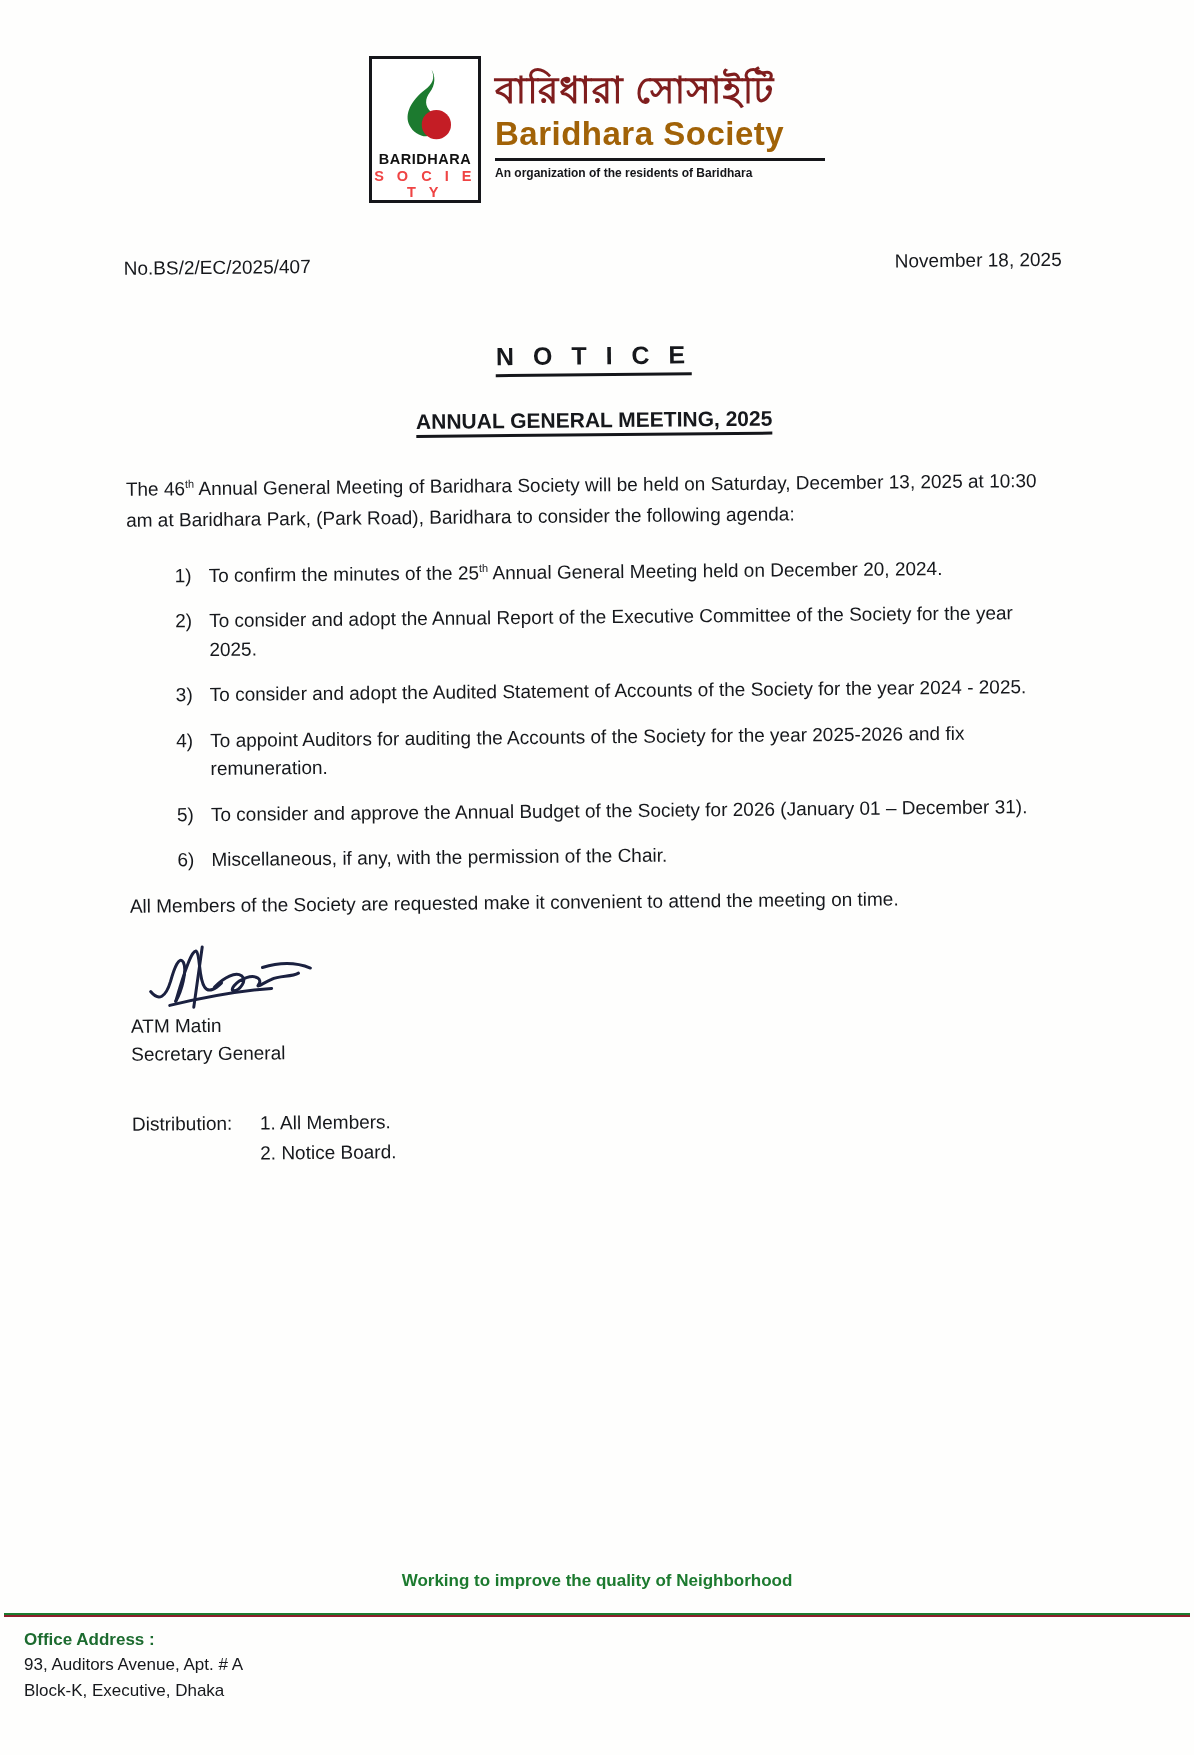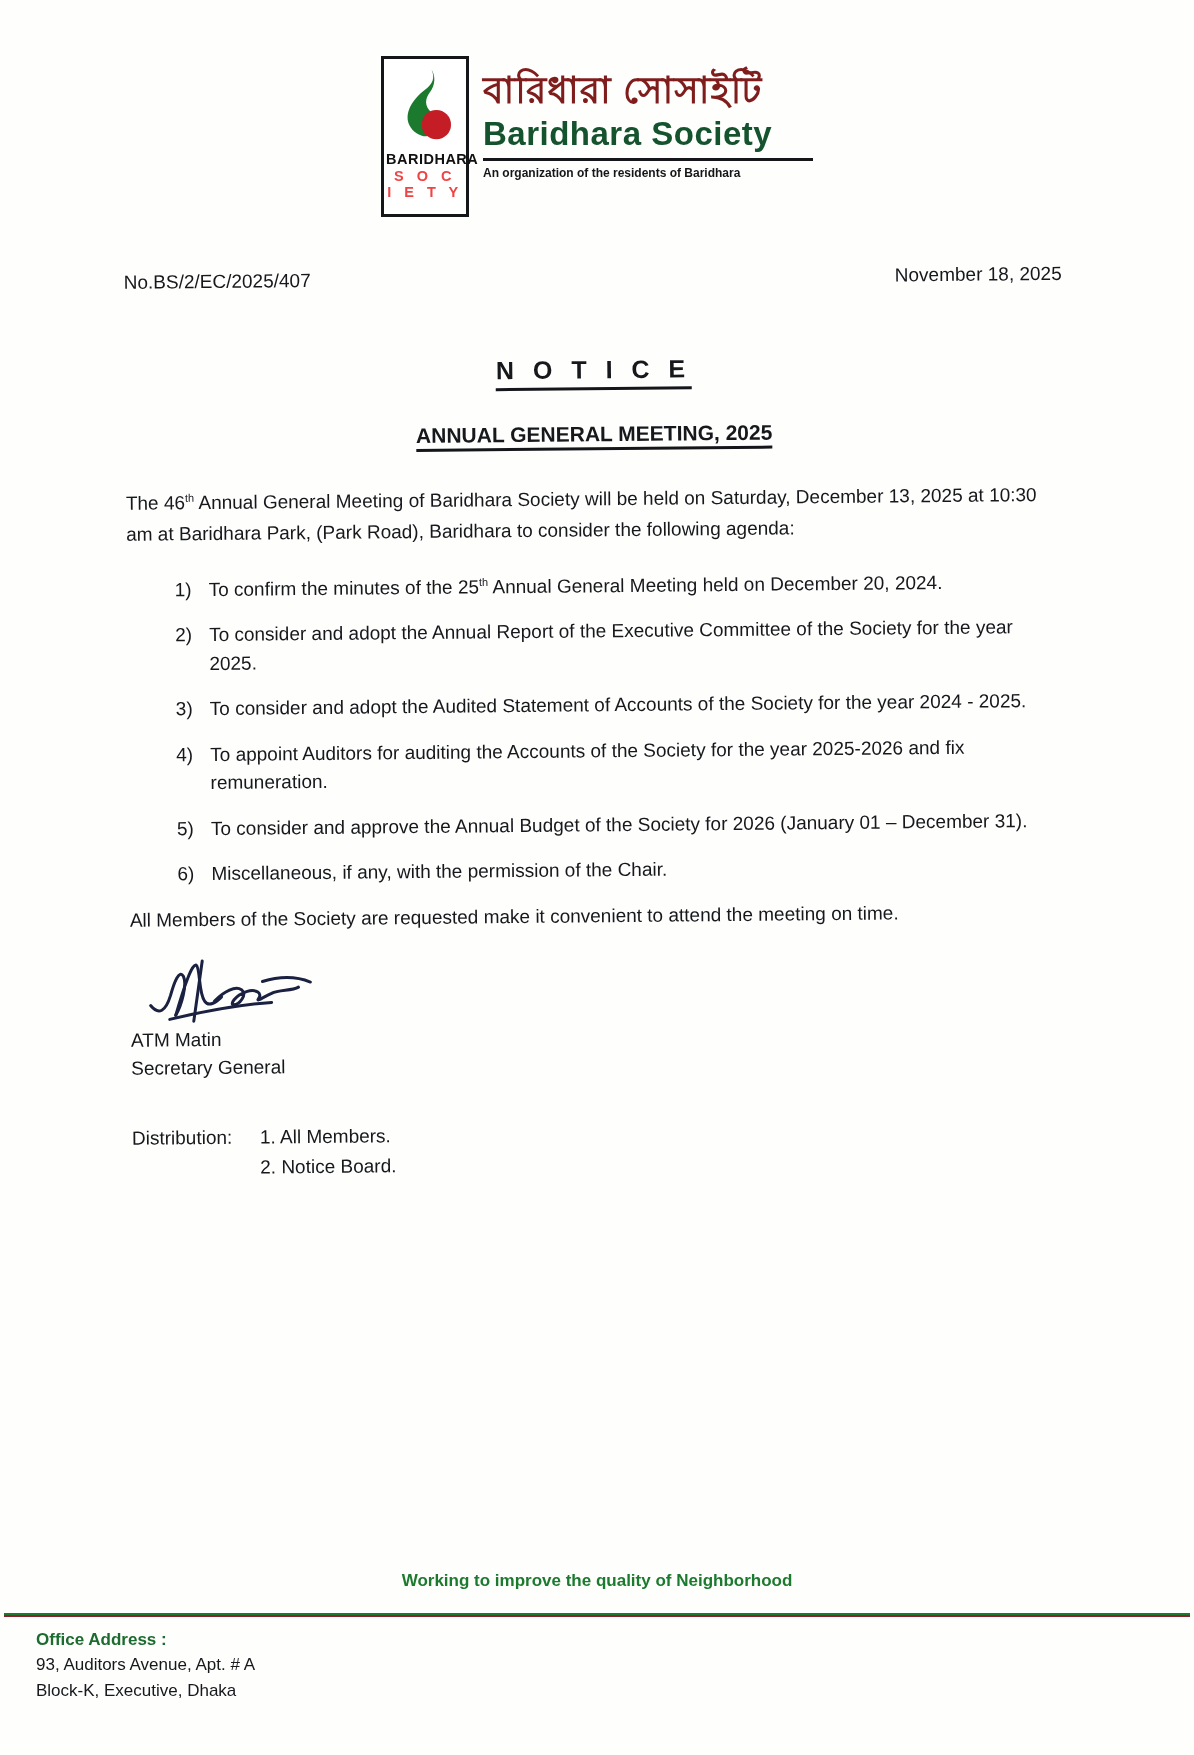--- a/index.html
+++ b/index.html
@@ -16,41 +16,41 @@
 
   
   .letterhead {
     display: flex;
     justify-content: center;
     align-items: flex-start;
     gap: 14px;
     padding-top: 56px;
   }
   .logo-box {
-    width: 88px;
+    width: 112px;
     border: 3px solid #15161a;
     background: #fff;
     text-align: center;
-    padding: 8px 2px 14px;
+    padding: 8px 2px 0;
     box-sizing: border-box;
   }
   .logo-box .word1 { font-size: 14.5px; font-weight: bold; letter-spacing: .5px; color: #111; margin-top: 2px; }
   .logo-box .word2 { font-size: 14.5px; font-weight: bold; letter-spacing: 4.5px; color: #ef4444; margin-top: 1px; }
   .head-text { width: 330px; }
   .bn-title {
     color: #7f1d1d;
     font-size: 37px;
     font-weight: bold;
     line-height: 1.05;
     letter-spacing: 1px;
     white-space: nowrap;
     margin-top: 16px;
   }
   .en-title {
-    color: #14532d;
+    color: #a16207;
     font-size: 33px;
     font-weight: bold;
     letter-spacing: .5px;
     margin-top: 4px;
     white-space: nowrap;
   }
   .head-rule { height: 3px; background: #15161a; margin: 5px 0 5px; }
   .org-tagline { font-size: 12px; font-weight: bold; color: #15161a; white-space: nowrap; }
 
   
@@ -116,21 +116,21 @@
     color: #1c7a2f;
     font-size: 17px;
     font-weight: bold;
     margin-bottom: 22px;
   }
   .footer-rule-green { height: 2px; background: #1c7a2f; margin: 0 4px; }
   .footer-rule-maroon { height: 2px; background: #8e1f2c; margin: 0 4px 10px; }
   .footer-cols {
     display: flex;
     justify-content: space-between;
-    padding: 0 36px;
+    padding: 0 24px;
     font-size: 17px;
     line-height: 1.5;
   }
   .office-label { color: #1c6b2f; font-weight: bold; }
   .footer-right { text-align: right; }
 </style>
 </head>
 <body>
 
 <div class="page">

